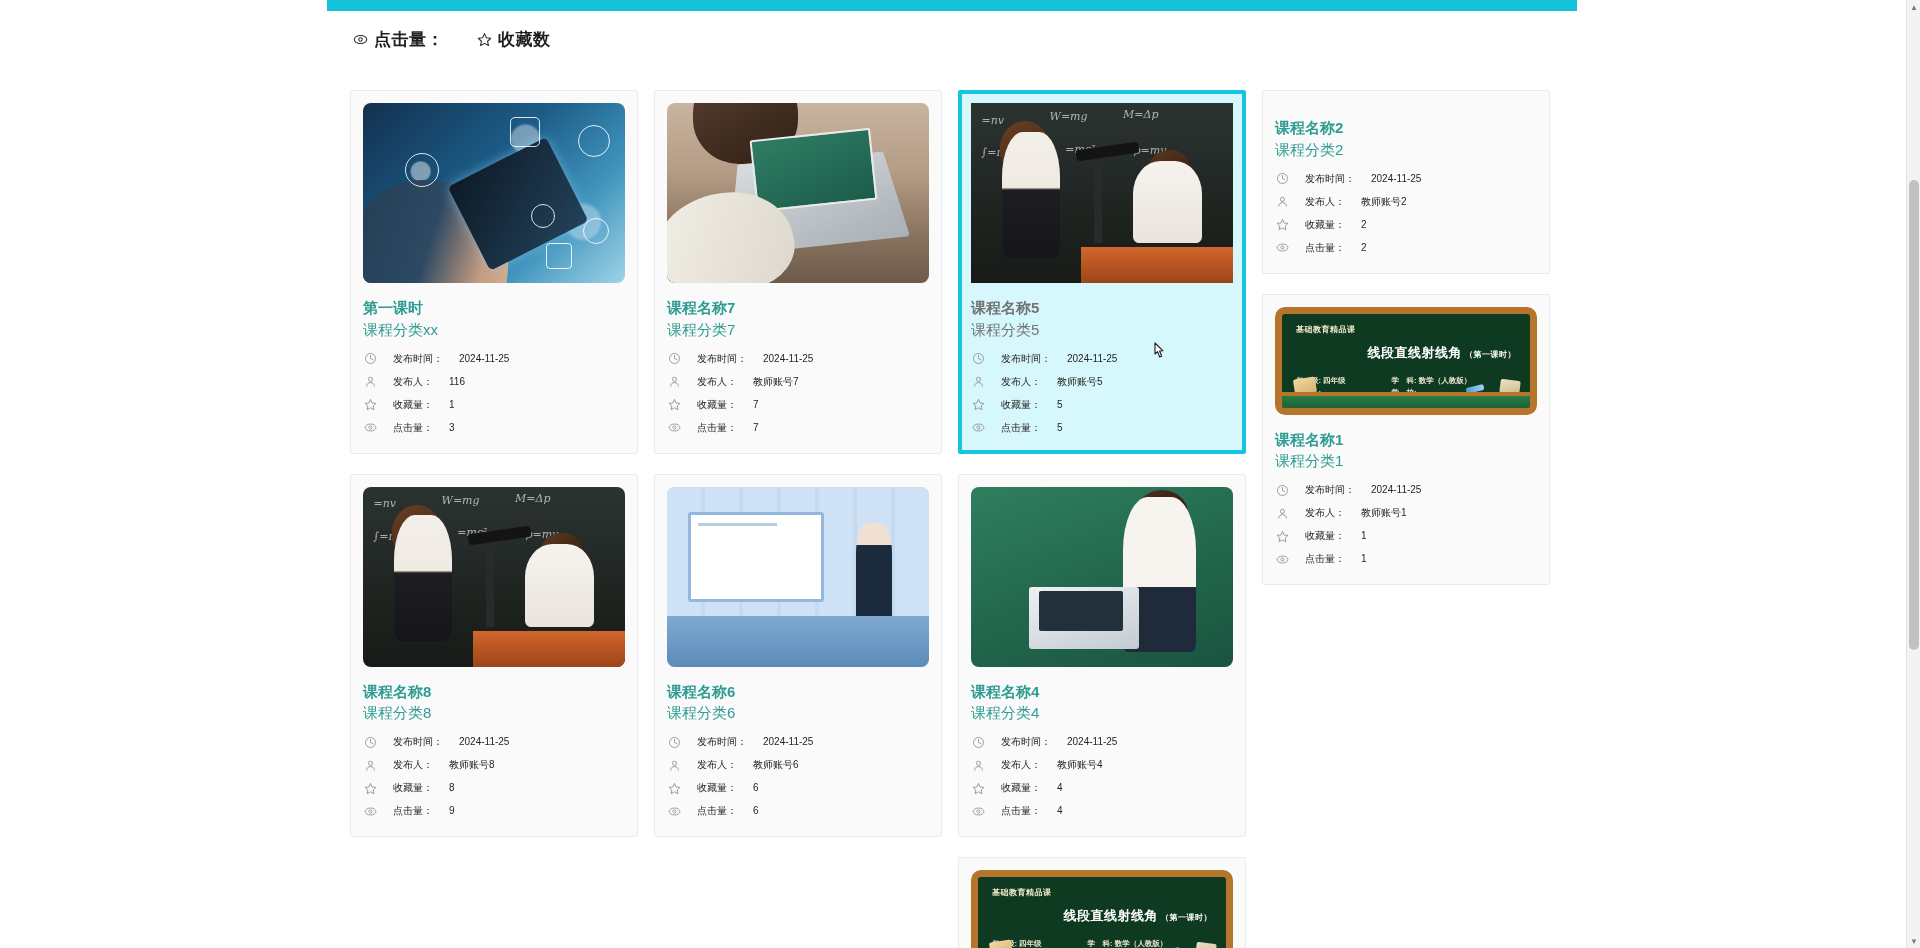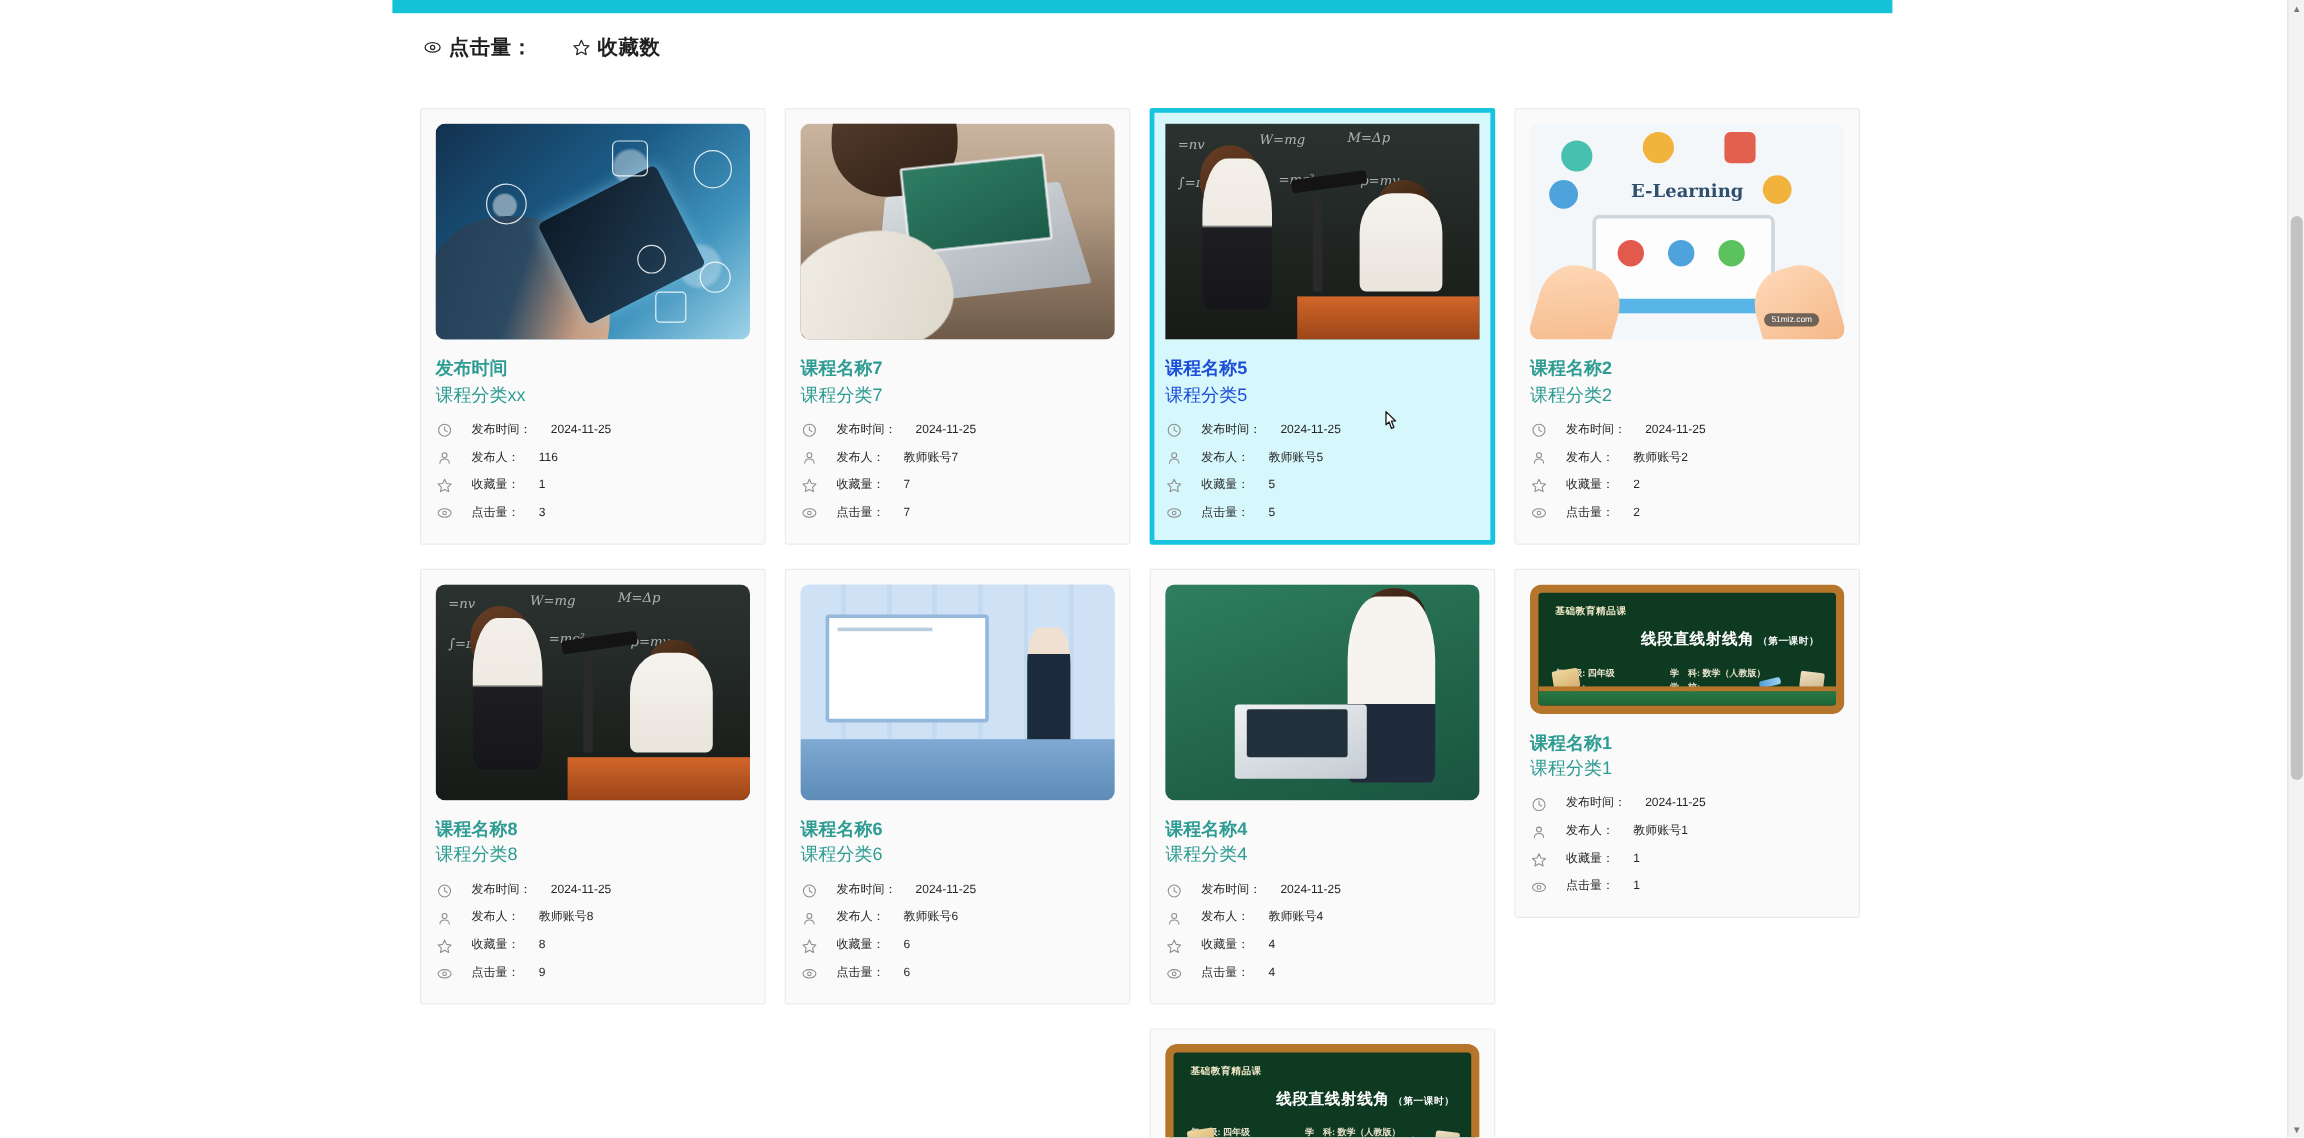--- a/index.html
+++ b/index.html
@@ -87,21 +87,21 @@
     margin-top: 14px;
     line-height: 1.45;
   }
   .c-cat {
     font-size: 15px;
     font-weight: 400;
     color: #2e9c93;
     line-height: 1.45;
     margin-bottom: 6px;
   }
-  .card.selected .c-title, .card.selected .c-cat { color: #1d4ed8; }
+  .card.selected .c-title, .card.selected .c-cat { color: #737373; }
 
   .meta {
     display: flex;
     align-items: center;
     gap: 16px;
     font-size: 10px;
     color: #262626;
     line-height: 1;
     padding: 5px 0 4px 0;
   }
@@ -441,21 +441,21 @@
               <div class="hand"></div>
               <div class="phone"></div>
               <div class="ico-w" style="left:16%;top:28%;width:34px;height:34px"></div>
               <div class="ico-w" style="left:56%;top:8%;width:30px;height:30px;border-radius:5px"></div>
               <div class="ico-w" style="left:82%;top:12%;width:32px;height:32px"></div>
               <div class="ico-w" style="left:64%;top:56%;width:24px;height:24px"></div>
               <div class="ico-w" style="left:84%;top:64%;width:26px;height:26px"></div>
               <div class="ico-w" style="left:70%;top:78%;width:26px;height:26px;border-radius:4px"></div>
             </div>
           </div>
-          <div class="c-title">发布时间</div>
+          <div class="c-title">第一课时</div>
           <div class="c-cat">课程分类xx</div>
           <div class="meta">
             <span class="mi">
               <svg viewBox="0 0 24 24" fill="none" stroke="currentColor" stroke-width="1.6">
                 <circle cx="12" cy="12" r="9.2"></circle>
                 <path d="M12 6.6V12l4 2.2" stroke-linecap="round"></path>
               </svg>
             </span>
             <span class="mlabel">发布时间：</span>
             <span class="mval">2024-11-25</span>
@@ -786,38 +786,20 @@
               <div class="s-book"></div>
               <div class="s-pen"></div>
               <div class="s-book2"></div>
               <div class="s-ledge"></div>
             </div>
           </div>
         </div>
       </div>
       <div class="col col-4">
         <div class="card">
-          <div class="thumb">
-            <div class="art art-elearn">
-              <div class="bubble" style="left:10%;top:8%;width:26px;height:26px;background:#48c0b0"></div>
-              <div class="bubble" style="left:36%;top:4%;width:26px;height:26px;background:#f2b33c"></div>
-              <div class="bubble" style="left:62%;top:4%;width:26px;height:26px;background:#e1604e;border-radius:5px"></div>
-              <div class="bubble" style="left:6%;top:26%;width:24px;height:24px;background:#4fa3dd"></div>
-              <div class="bubble" style="left:74%;top:24%;width:24px;height:24px;background:#f2b33c"></div>
-              <div class="etitle">E-Learning</div>
-              <div class="tablet"></div>
-              <div class="bubble" style="left:28%;top:54%;width:22px;height:22px;background:#e15a4d"></div>
-              <div class="bubble" style="left:44%;top:54%;width:22px;height:22px;background:#4fa3dd"></div>
-              <div class="bubble" style="left:60%;top:54%;width:22px;height:22px;background:#5cc25e"></div>
-              <div class="tbar"></div>
-              <div class="hand-l"></div>
-              <div class="hand-r"></div>
-              <div class="wm">51miz.com</div>
-            </div>
-          </div>
           <div class="c-title">课程名称2</div>
           <div class="c-cat">课程分类2</div>
           <div class="meta">
             <span class="mi">
               <svg viewBox="0 0 24 24" fill="none" stroke="currentColor" stroke-width="1.6">
                 <circle cx="12" cy="12" r="9.2"></circle>
                 <path d="M12 6.6V12l4 2.2" stroke-linecap="round"></path>
               </svg>
             </span>
             <span class="mlabel">发布时间：</span>

